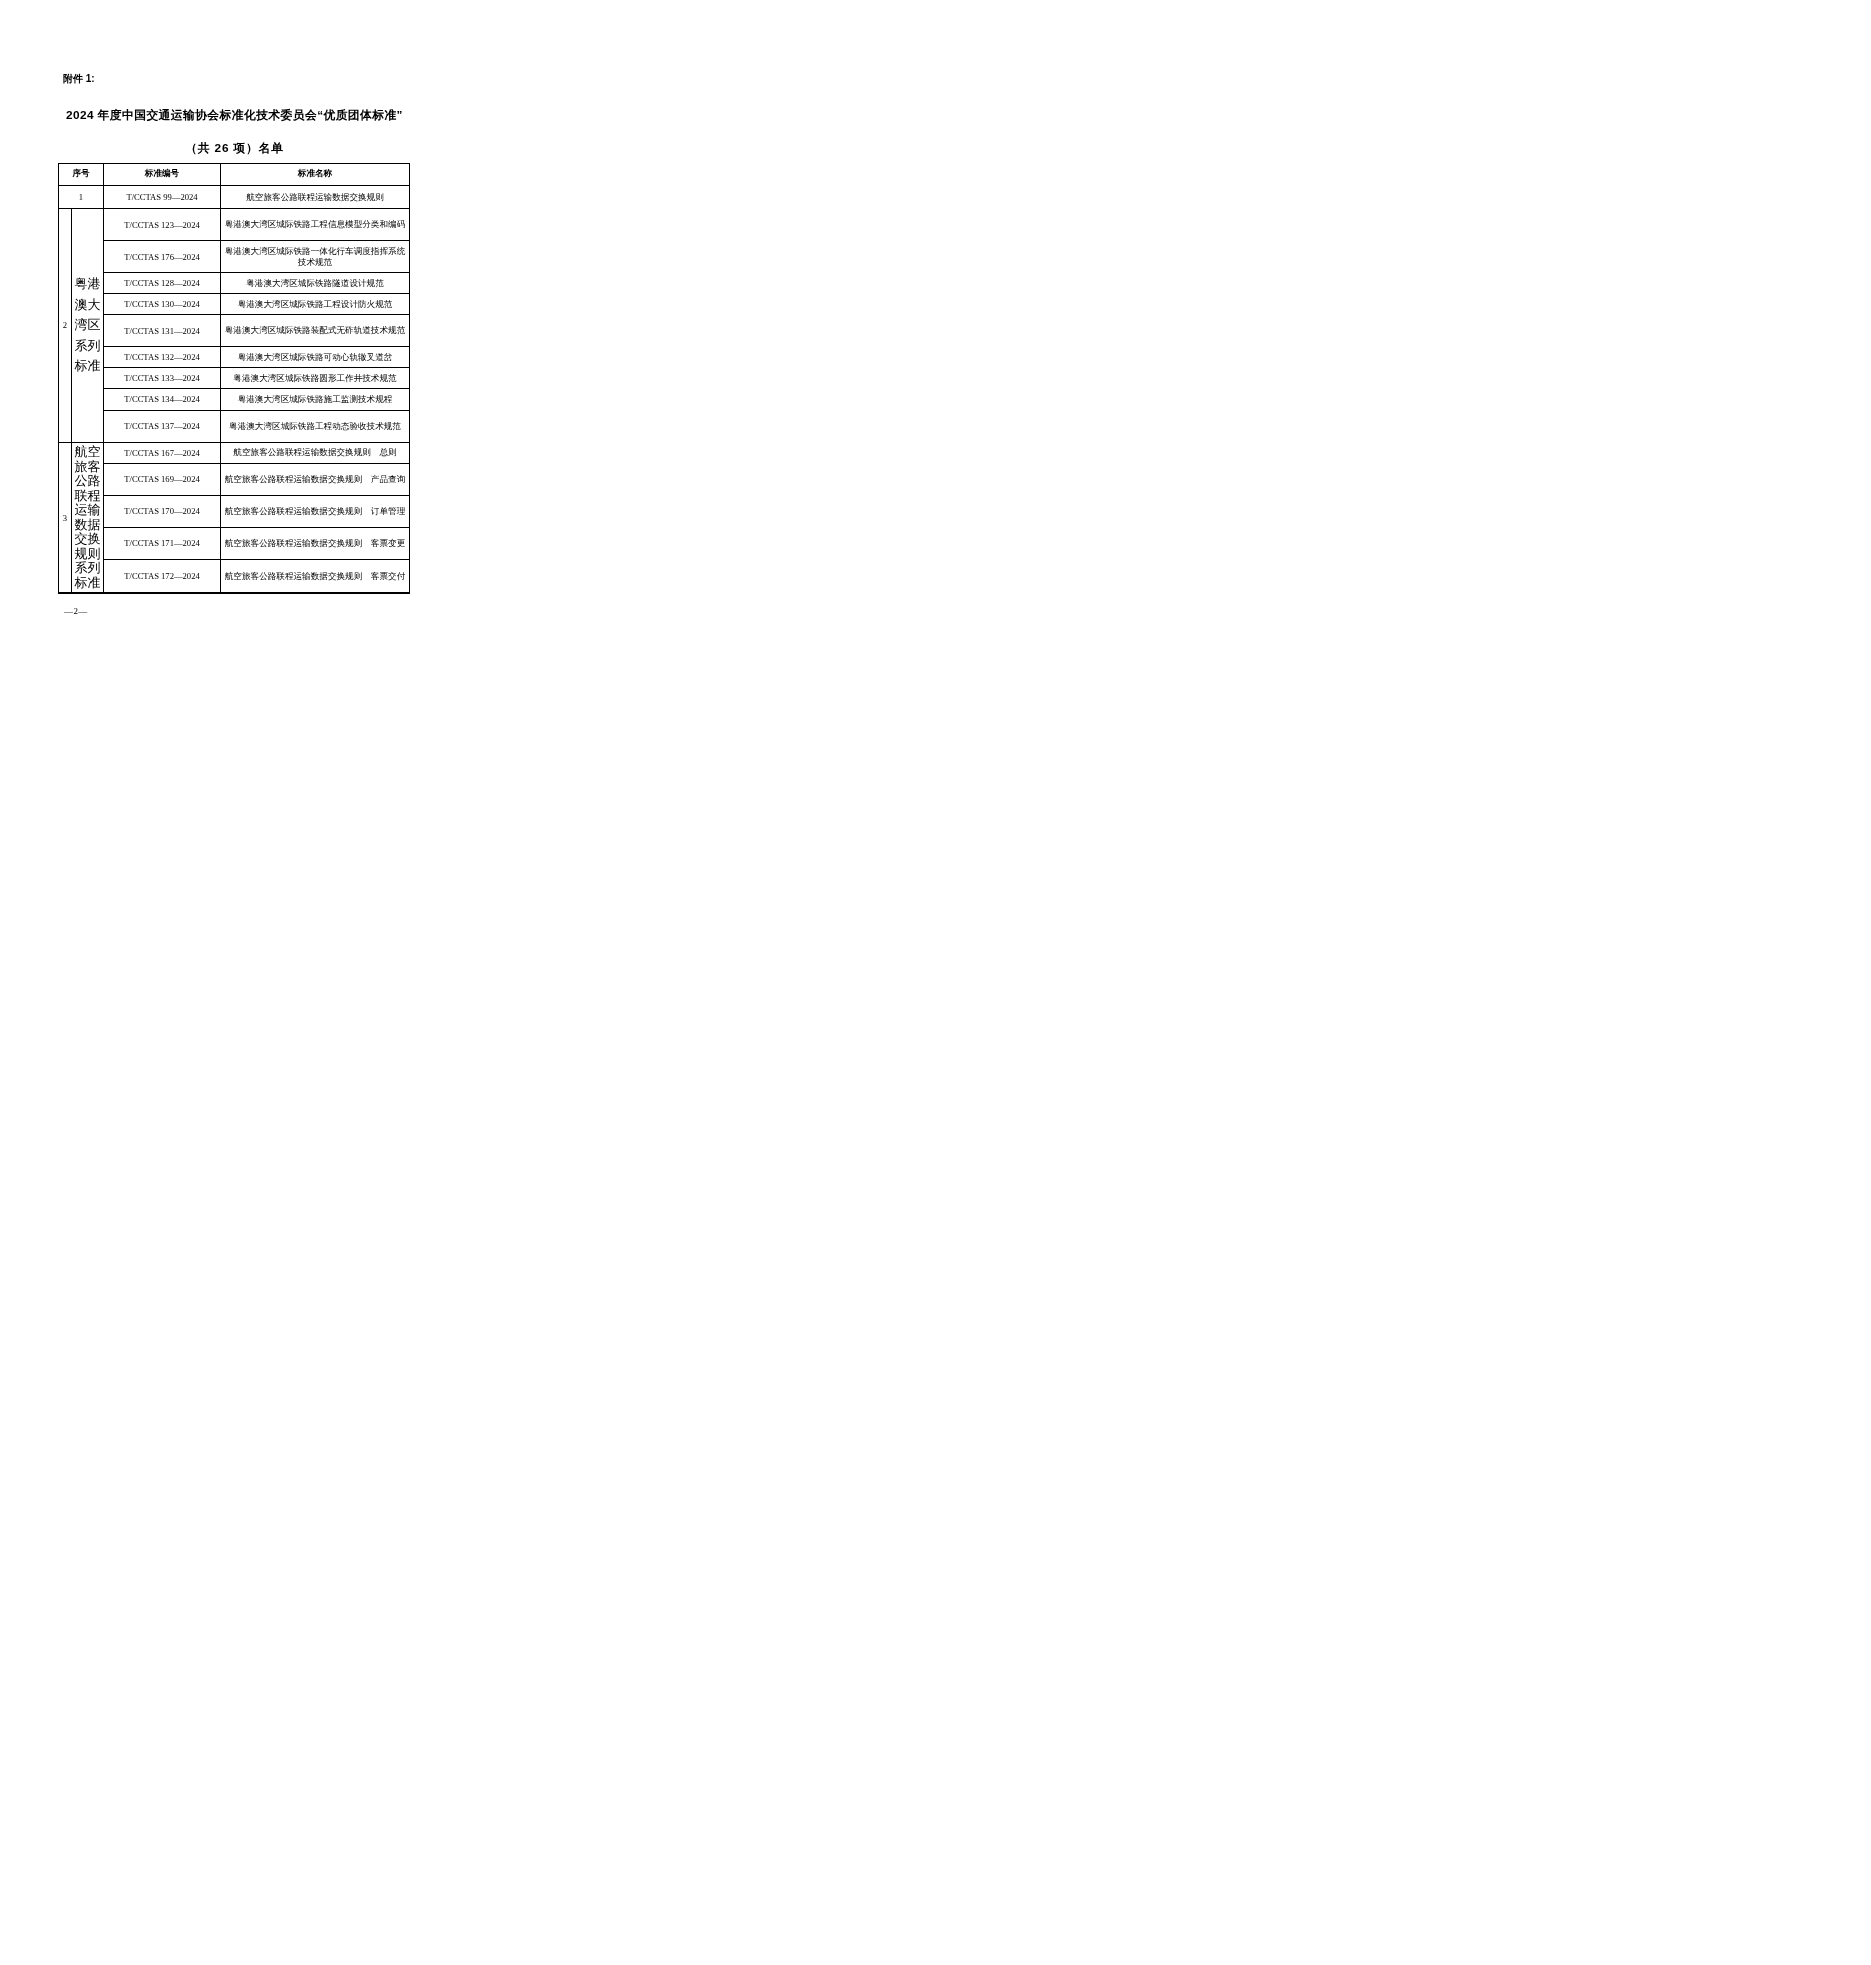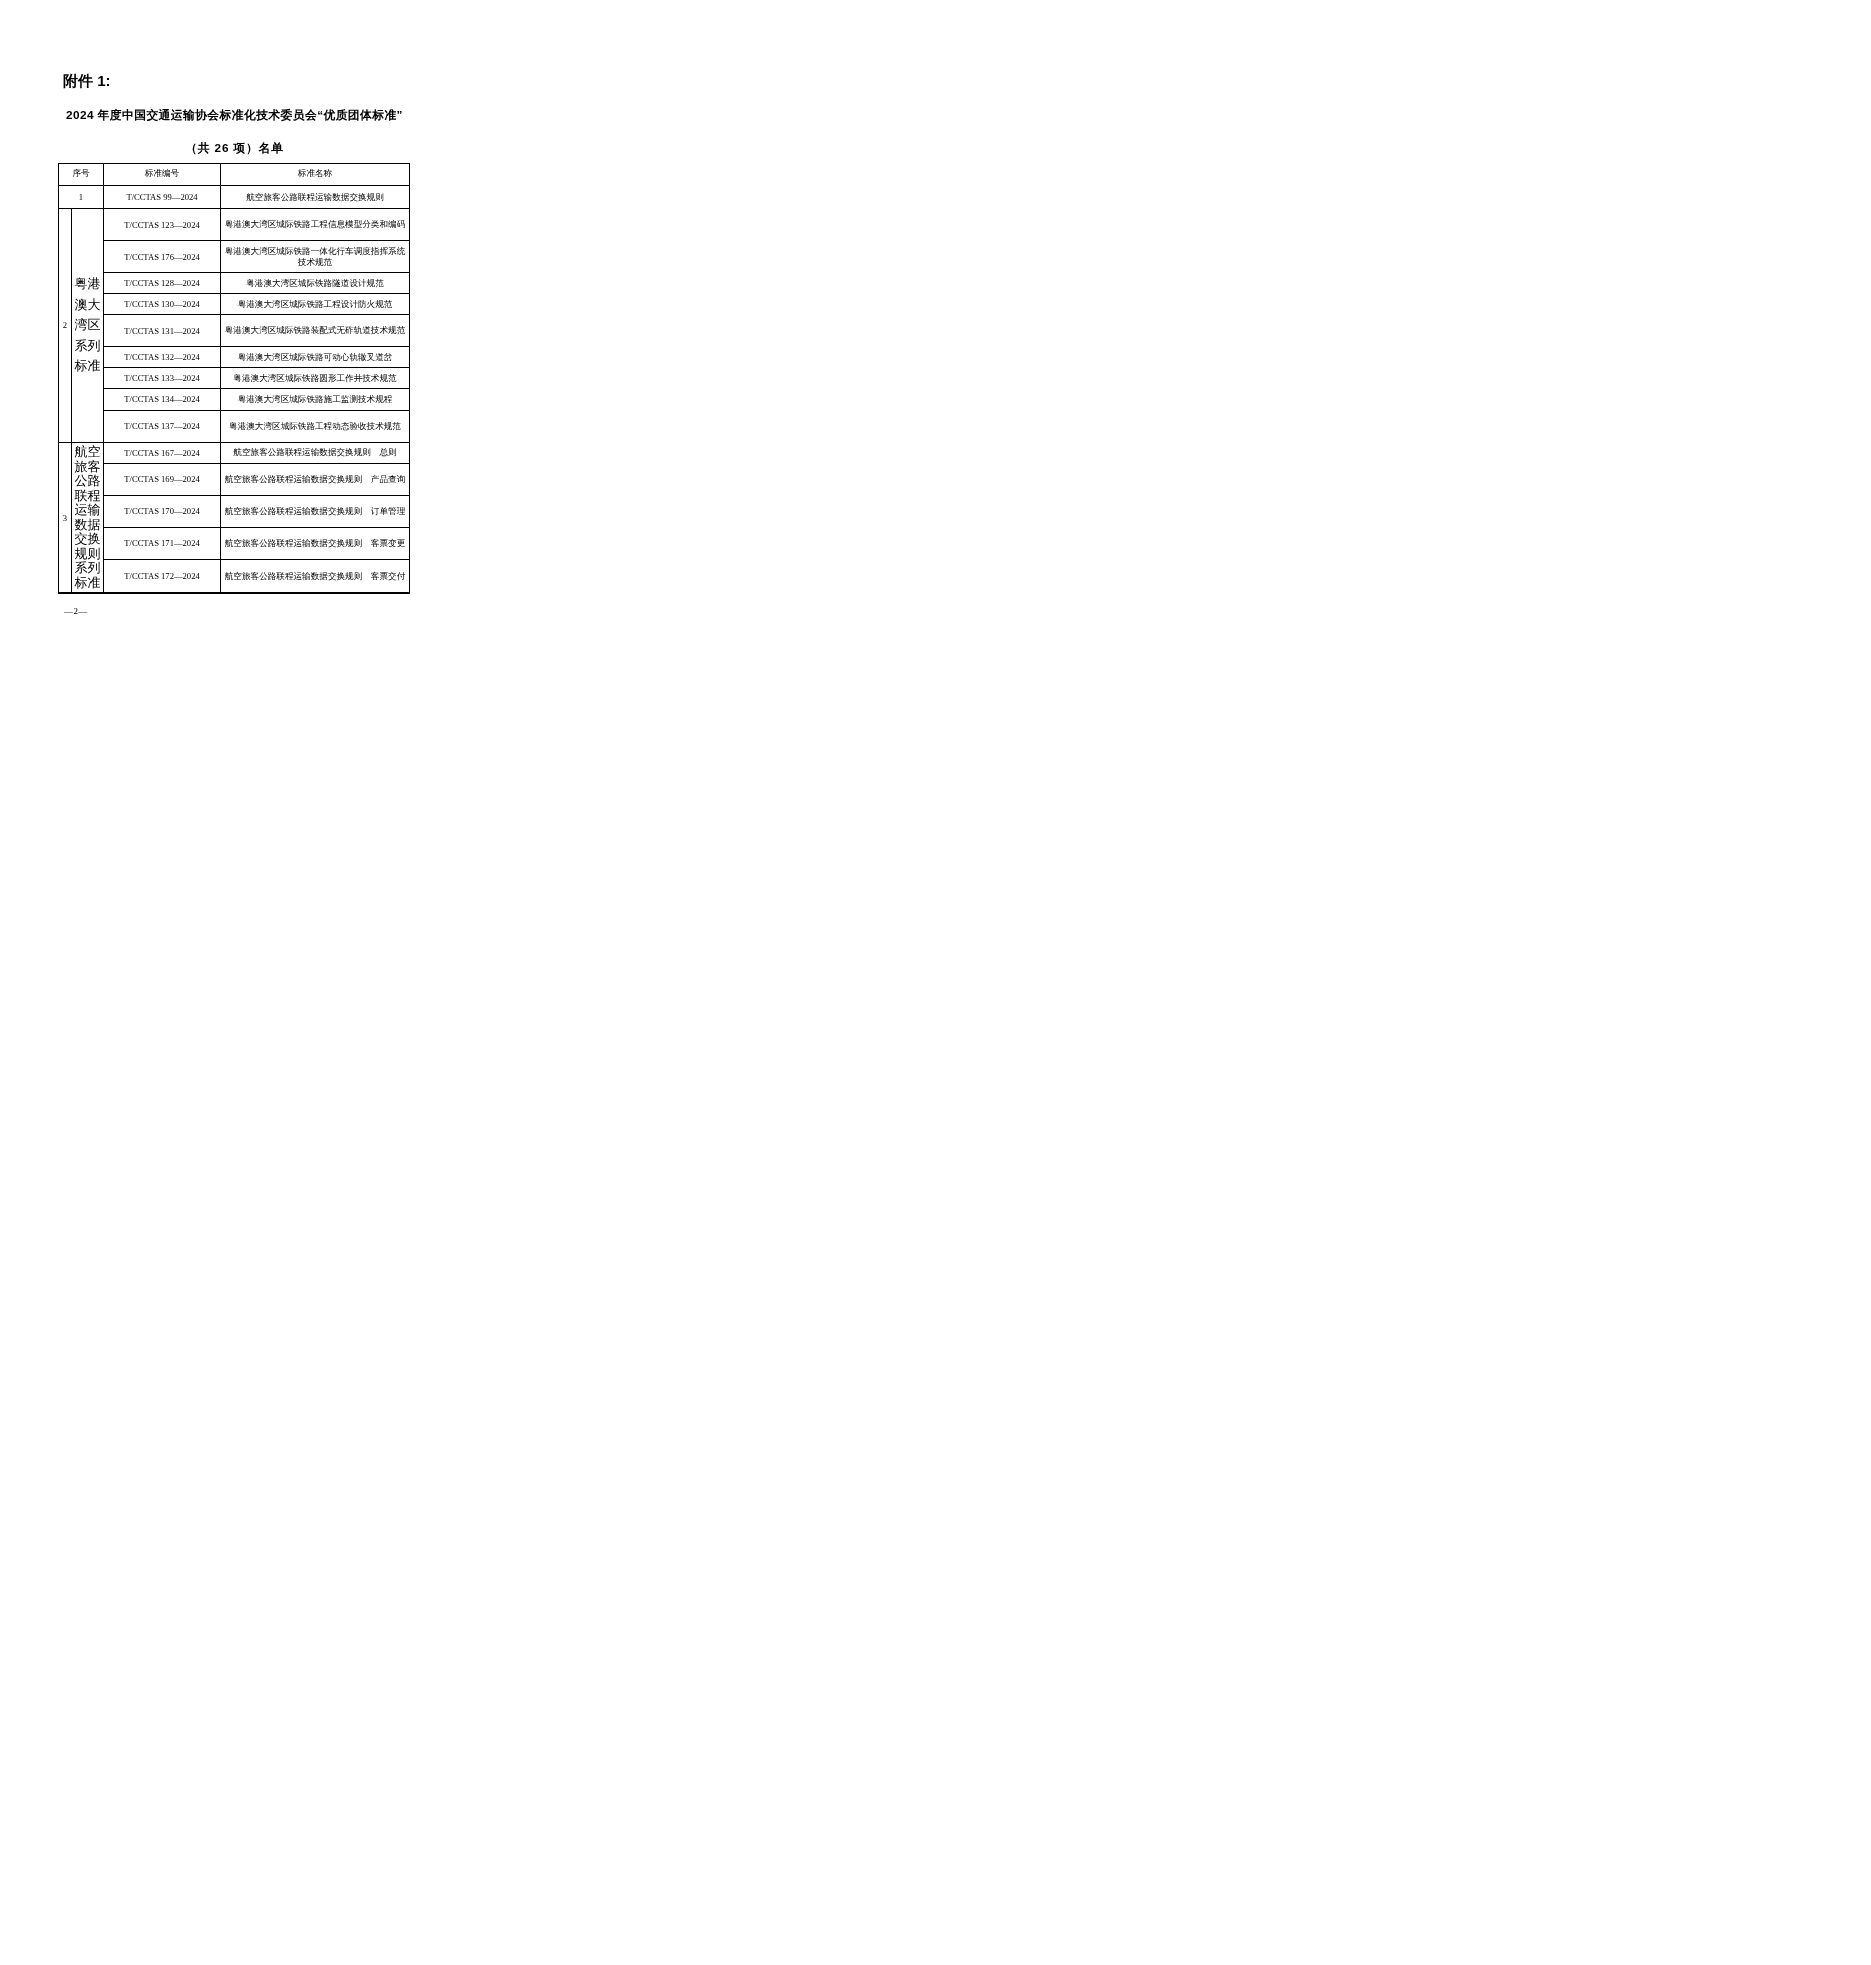--- a/index.html
+++ b/index.html
@@ -2,33 +2,33 @@
 <html style="font-size:6.3px"><head>
 <meta charset="utf-8">
 <style>
   html,body { margin:0; padding:0; }
   body {
     width:468px; height:662px; background:#ffffff; position:relative;
     font-family:"Liberation Serif","DejaVu Serif",serif; color:#000000;
   }
   .page { position:absolute; inset:0; background:#ffffff; }
   .hei { font-family:"Liberation Sans","DejaVu Sans",sans-serif; font-weight:bold; }
-  .attachment { position:absolute; left:63px; top:72px; font-size:15px; }
+  .attachment { position:absolute; left:63px; top:72px; font-size:10px; }
   .title-line1 { position:absolute; left:59px; width:351px; top:108px; text-align:center; font-size:11.8px; letter-spacing:0.4px; white-space:nowrap; }
   .title-line2 { position:absolute; left:59px; width:351px; top:141px; text-align:center; font-size:11.8px; letter-spacing:0.8px; }
   table.doc {
     position:absolute; left:58px; top:163px; width:351px;
     border-collapse:collapse; table-layout:fixed;
     border:1.2px solid #000; border-bottom-width:2px;
   }
   table.doc td {
     border:0.8px solid #000; vertical-align:middle; text-align:center;
     font-size:8.6px; padding:0; overflow:hidden;
   }
-  tr.hrow td { border-bottom-width:1.2px; font-weight:normal; }
+  tr.hrow td { border-bottom-width:1.2px; font-weight:bold; }
   tr.emph td { border-top-width:1.2px; }
   td.name { text-align:left; padding:2.4px 10.2px 2.4px 5.1px; line-height:10.6px; word-break:break-all; }
   td.series div { font-size:13px; }
   td.series.s2 div { line-height:20.4px; }
   td.series.s3 div { line-height:14.5px; }
   .footer { position:absolute; left:64px; top:606px; font-size:9px; letter-spacing:0.4px; }
 </style>
 </head>
 <body>
 

